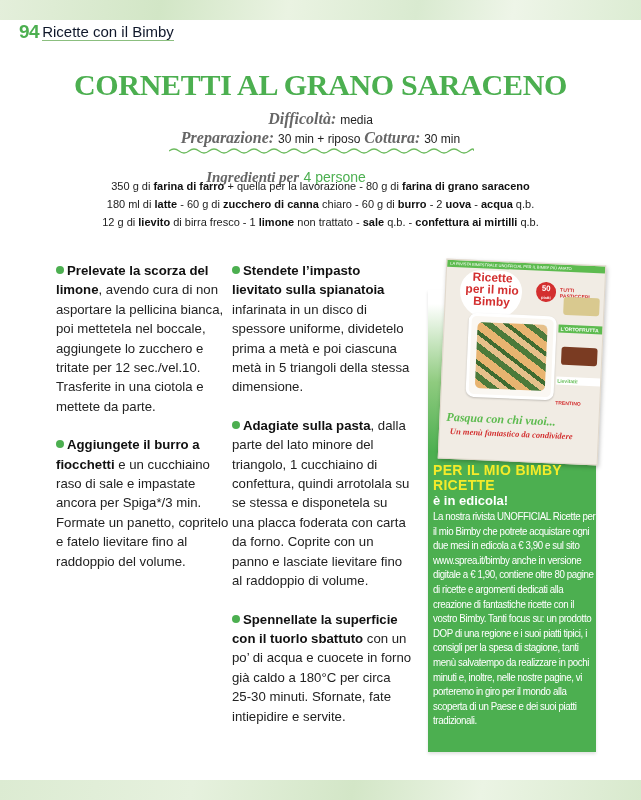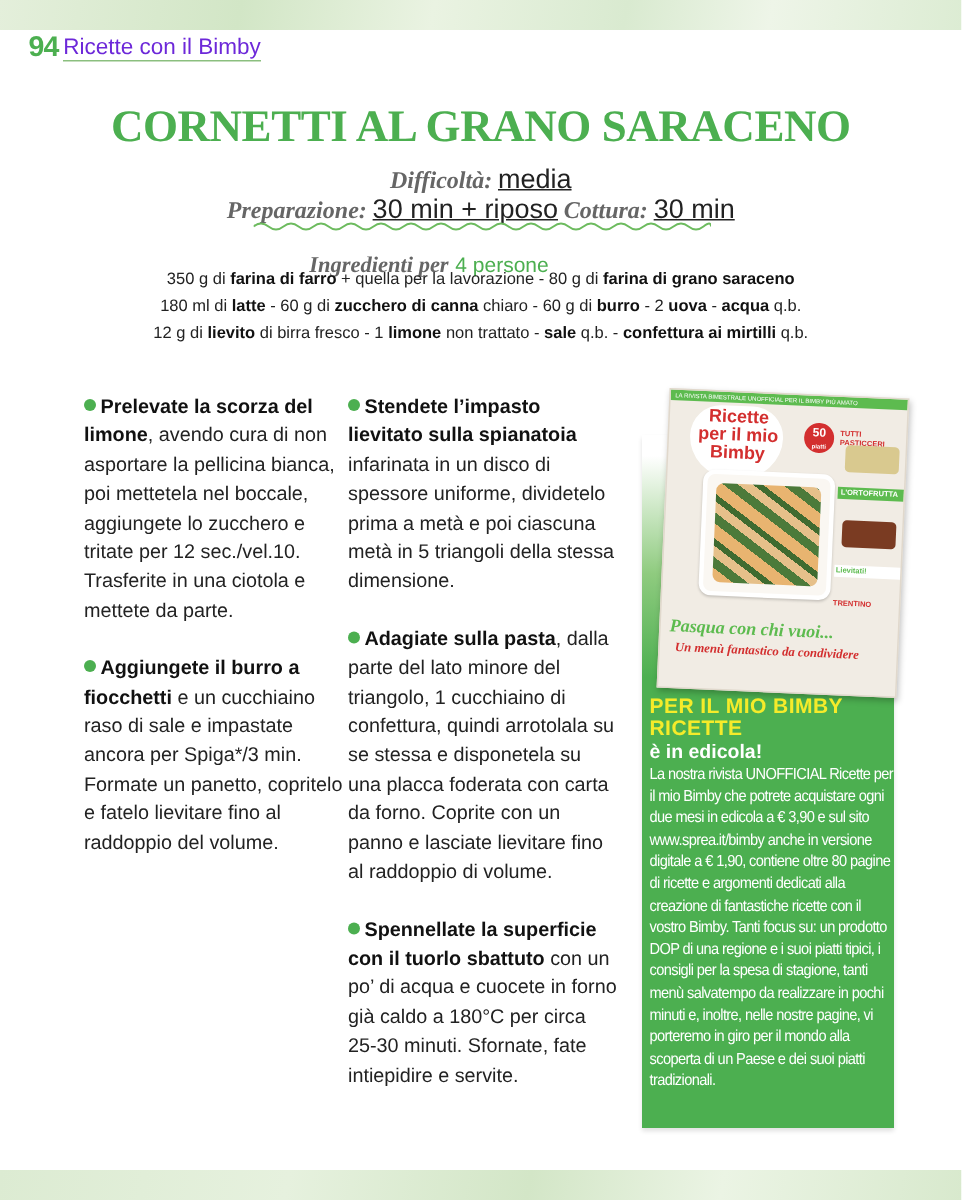--- a/index.html
+++ b/index.html
@@ -12,31 +12,31 @@
     }
     .band-bottom {
       position: absolute; left: 0; top: 780px; width: 641px; height: 20px;
       background: linear-gradient(100deg, #dcebd2 0%, #e6f1de 30%, #d3e6c7 55%, #ebf4e4 75%, #d8e9cd 100%);
     }
 
     .page-header {
       position: absolute; left: 19px; top: 21px; display: flex; align-items: center; gap: 3px;
     }
     .page-number { font-size: 19px; font-weight: bold; color: #4caf50; letter-spacing: -0.5px; }
-    .section-name { font-size: 15px; color: #6d28d9; border-bottom: 1px solid #8bbf7f; line-height: 16px; }
+    .section-name { font-size: 15px; color: #0f172a; border-bottom: 1px solid #8bbf7f; line-height: 16px; }
 
     .title {
       position: absolute; left: 0; top: 68px; width: 641px; text-align: center;
       font-family: "Liberation Serif", serif; font-weight: bold; font-size: 30px;
       color: #4caf50; letter-spacing: -0.3px;
     }
 
     .meta { position: absolute; left: 0; top: 110px; width: 641px; text-align: center; font-size: 14px; line-height: 18px; }
     .meta .lbl { font-family: "Liberation Serif", serif; font-style: italic; font-weight: bold; color: #666; font-size: 16px; }
-    .meta .val { color: #222; font-size: 18px; text-decoration: underline; }
+    .meta .val { color: #222; font-size: 12px; }
     .wave { position: absolute; left: 169px; top: 147px; width: 305px; height: 8px; }
 
     .ingredients-head { position: absolute; left: 0; top: 168px; width: 572px; text-align: center; }
     .ingredients-head .lbl { font-family: "Liberation Serif", serif; font-style: italic; font-weight: bold; color: #666; font-size: 15px; }
     .ingredients-head .num { color: #4caf50; font-size: 14px; }
 
     .ingredients { position: absolute; left: 0; top: 177px; width: 641px; text-align: center; font-size: 11px; line-height: 18px; color: #222; }
     .ingredients b { font-weight: bold; color: #111; }
 
     .col { position: absolute; top: 261px; width: 180px; font-size: 13.2px; line-height: 19.4px; color: #222; }

